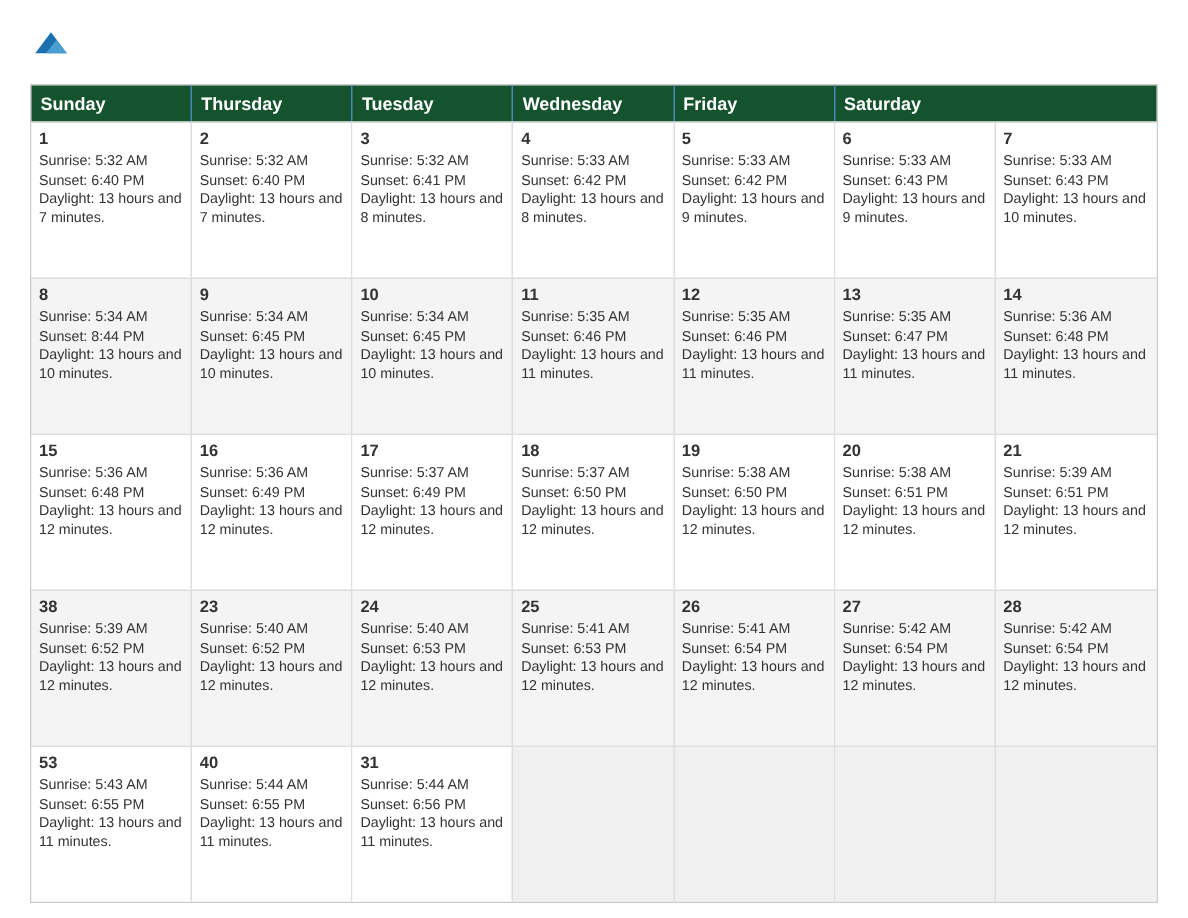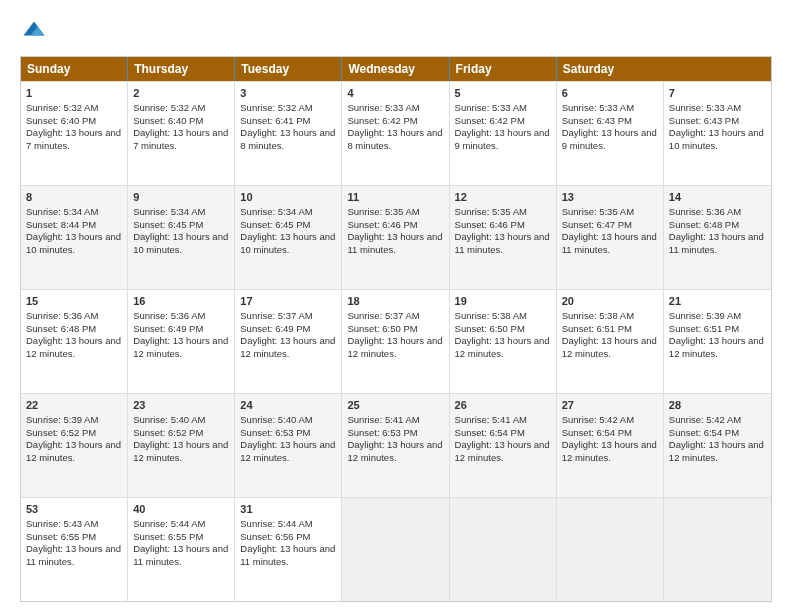--- a/index.html
+++ b/index.html
@@ -54,21 +54,21 @@
     }
     .calendar {
       flex: 1;
       display: flex;
       flex-direction: column;
       border: 1px solid #ccc;
     }
     .cal-header {
       display: grid;
       grid-template-columns: repeat(7, 1fr);
-      background: #a16207;
+      background: #14532d;
     }
     .cal-header-cell {
       color: #fff;
       font-weight: bold;
       font-size: 12px;
       padding: 5px 6px;
       text-align: left;
       border-right: 1px solid #4a87bc;
     }
     .cal-header-cell:last-child { border-right: none; }
@@ -262,21 +262,21 @@
       </div>
           <div class="cal-cell">
         <span class="day-num">21</span>
         <span>Sunrise: 5:39 AM</span><br>
         <span>Sunset: 6:51 PM</span><br>
         <span>Daylight: 13 hours and 12 minutes.</span>
       </div>
         </div>
         <div class="cal-row">
           <div class="cal-cell">
-        <span class="day-num">22</span>
+        <span class="day-num">38</span>
         <span>Sunrise: 5:39 AM</span><br>
         <span>Sunset: 6:52 PM</span><br>
         <span>Daylight: 13 hours and 12 minutes.</span>
       </div>
           <div class="cal-cell">
         <span class="day-num">23</span>
         <span>Sunrise: 5:40 AM</span><br>
         <span>Sunset: 6:52 PM</span><br>
         <span>Daylight: 13 hours and 12 minutes.</span>
       </div>

